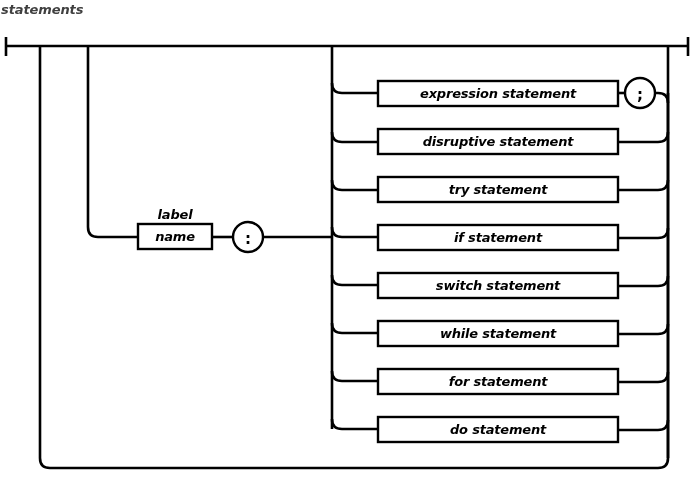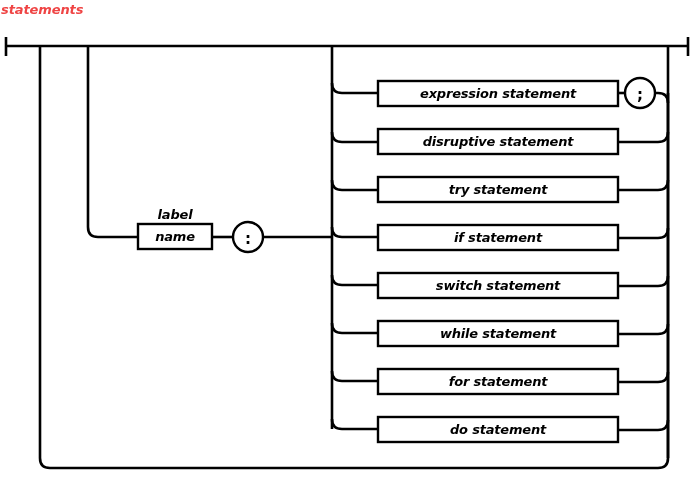--- a/index.html
+++ b/index.html
@@ -20,21 +20,21 @@
     background: #ffffff;
   }
   .title-text {
     position: absolute;
     left: 1px;
     top: 2px;
     font-family: "DejaVu Sans", sans-serif;
     font-size: 13px;
     font-weight: bold;
     font-style: italic;
-    color: #ef4444;
+    color: #404040;
     letter-spacing: -0.1px;
     white-space: nowrap;
   }
   svg#rr {
     position: absolute;
     left: 0;
     top: 0;
     display: block;
   }
   .rail {

